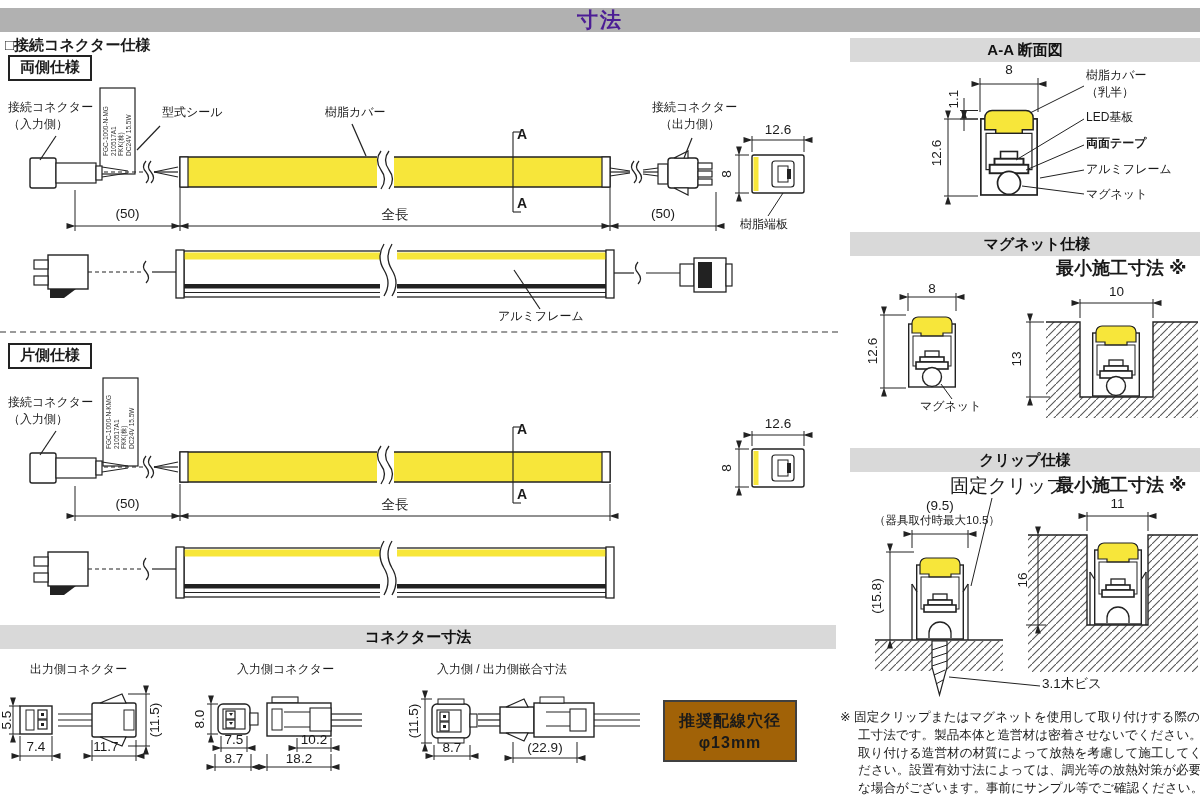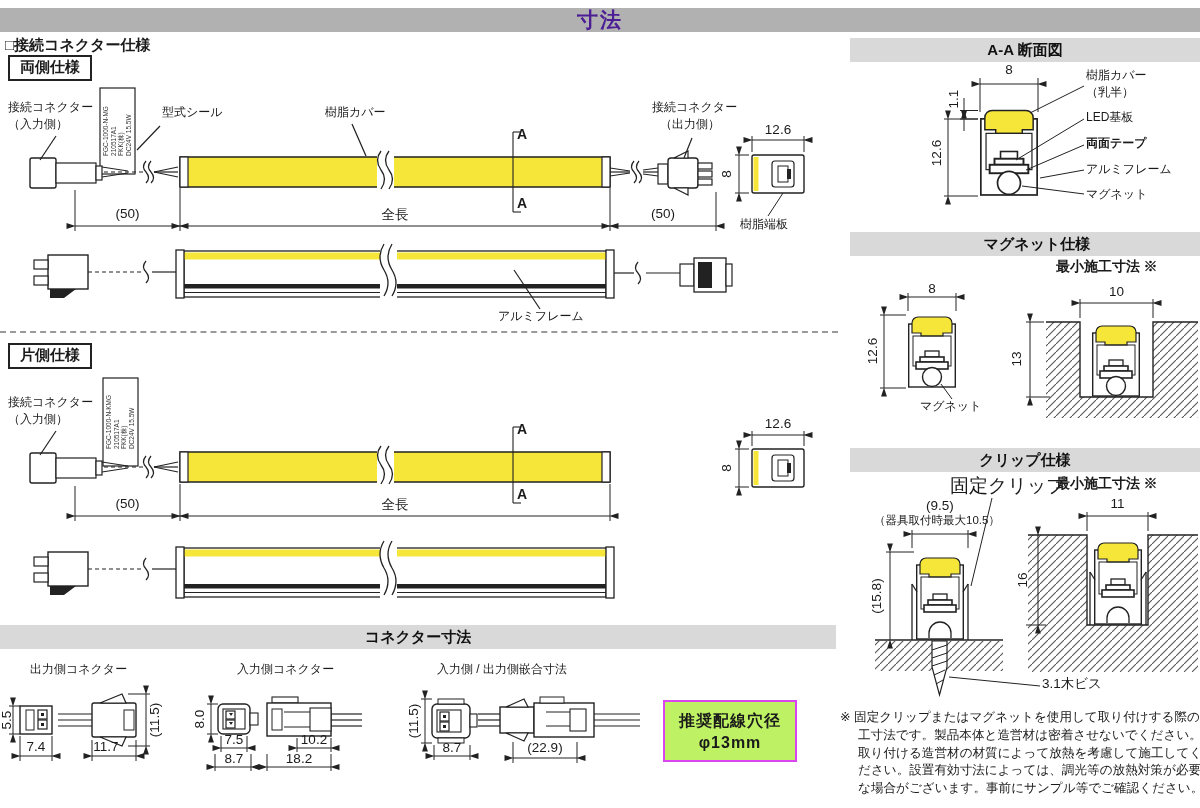--- a/index.html
+++ b/index.html
@@ -9,29 +9,29 @@
   .topbar{position:absolute;left:0;top:8px;width:1200px;height:24px;background:#b1b1b1;
           display:flex;align-items:center;justify-content:center;}
   .topbar span{font-size:21px;font-weight:bold;letter-spacing:2px;color:#4c1d95;}
   .hdrbar{position:absolute;height:24px;background:#d9d9d9;display:flex;align-items:center;justify-content:center;}
   .hdrbar span{font-size:15px;font-weight:bold;color:#111;}
   .sectitle{position:absolute;left:5px;top:36px;font-size:15px;font-weight:600;}
   .badge{position:absolute;border:2px solid #222;background:#fff;padding:1px 10px 2px;
          font-size:15px;font-weight:bold;}
   .lbl{position:absolute;font-size:12px;white-space:nowrap;line-height:1.1;}
   .lbl.small{font-size:11.5px;}
-  .lbl.b{font-weight:bold;font-size:14px;font-family:Liberation Serif, serif;}
+  .lbl.b{font-weight:bold;font-size:18px;}
   .dimt{position:absolute;font-size:13.5px;text-align:center;white-space:nowrap;}
   .vt{position:absolute;font-size:13.5px;white-space:nowrap;
       transform:translate(-50%,-50%) rotate(-90deg);}
   .marka{position:absolute;font-size:14px;font-weight:600;}
   .sealtxt{position:absolute;transform:translate(-50%,-50%) rotate(-90deg);
            font-size:6.5px;line-height:7.5px;white-space:nowrap;color:#333;}
-  .holebox{position:absolute;border:2px solid #d946ef;display:flex;flex-direction:column;
-           align-items:center;justify-content:center;gap:2px;background:#bef264;}
+  .holebox{position:absolute;border:2px solid #404040;display:flex;flex-direction:column;
+           align-items:center;justify-content:center;gap:2px;background:#a16207;}
   .holebox span{font-size:16px;font-weight:bold;letter-spacing:1px;}
   .divider{position:absolute;left:0;top:331px;width:838px;border-top:2px dashed #9a9a9a;}
   .note{position:absolute;left:840px;top:709px;width:360px;font-size:12.6px;line-height:17.8px;
         padding-left:18px;}
   .note .first{margin-left:-18px;}
   svg{display:block;}
 </style>
 </head>
 <body>
 

